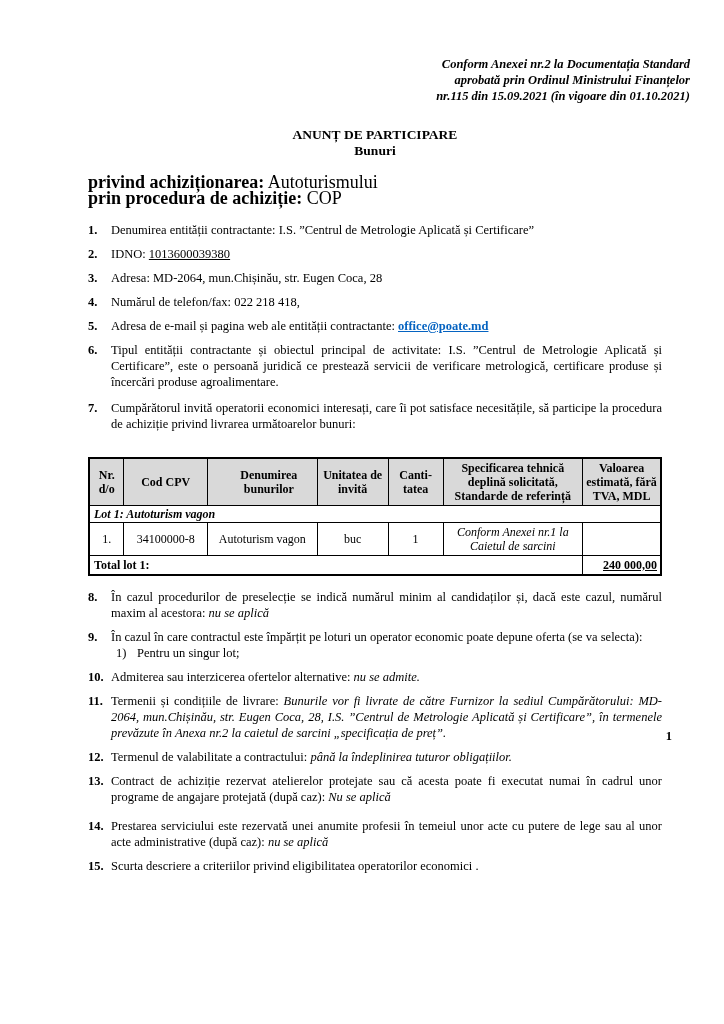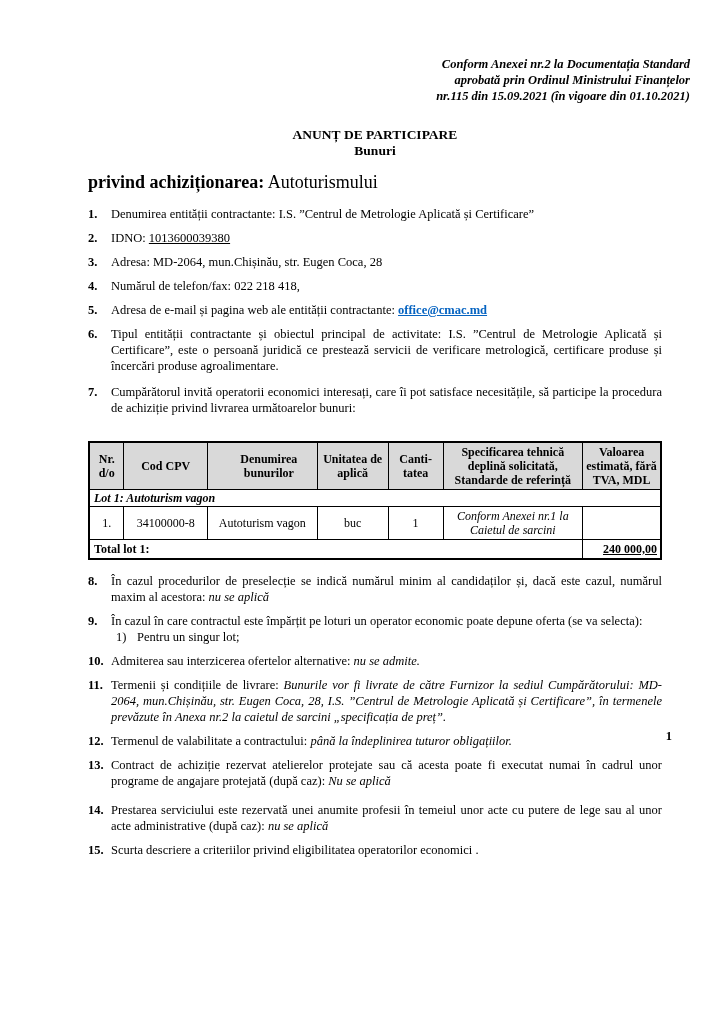--- a/index.html
+++ b/index.html
@@ -61,20 +61,21 @@
     <div data-name="annotation-line-1">Conform Anexei nr.2 la Documentația Standard</div>
     <div data-name="annotation-line-2">aprobată prin Ordinul Ministrului Finanțelor</div>
     <div data-name="annotation-line-3">nr.115 din 15.09.2021 (în vigoare din 01.10.2021)</div>
   </div>
 
   <div class="title" data-name="document-title">ANUNȚ DE PARTICIPARE</div>
   <div class="subtitle" data-name="document-subtitle">Bunuri</div>
 
   <div class="intro" data-name="intro-block">
     <div data-name="intro-line-procurement"><span class="b" data-name="intro-label">privind achiziționarea:</span> <span data-name="intro-value">Autoturismului</span></div>
+    <div data-name="intro-line-procedure"><span class="b" data-name="intro-label">prin procedura de achiziție:</span> <span data-name="intro-value">COP</span></div>
   </div>
 
   <div id="items-top" class="items" data-name="numbered-list-top">
       <div class="item" data-name="item-1">
         <span class="num" data-name="item-number">1.</span>
         <span class="itext" data-name="item-text"><span class="seg-bold" data-name="text-segment">Denumirea entității contractante: </span><span class="seg-normal" data-name="text-segment">I.S. ”Centrul de Metrologie Aplicată și Certificare”</span></span>
       </div>
       <div class="item" data-name="item-2">
         <span class="num" data-name="item-number">2.</span>
         <span class="itext" data-name="item-text"><span class="seg-bold" data-name="text-segment">IDNO: </span><span class="seg-underline" data-name="text-segment">1013600039380</span></span>
@@ -82,21 +83,21 @@
       <div class="item" data-name="item-3">
         <span class="num" data-name="item-number">3.</span>
         <span class="itext" data-name="item-text"><span class="seg-bold" data-name="text-segment">Adresa: </span><span class="seg-normal" data-name="text-segment">MD-2064, mun.Chișinău, str. Eugen Coca, 28</span></span>
       </div>
       <div class="item" data-name="item-4">
         <span class="num" data-name="item-number">4.</span>
         <span class="itext" data-name="item-text"><span class="seg-bold" data-name="text-segment">Numărul de telefon/fax: </span><span class="seg-normal" data-name="text-segment">022 218 418,</span></span>
       </div>
       <div class="item" data-name="item-5">
         <span class="num" data-name="item-number">5.</span>
-        <span class="itext" data-name="item-text"><span class="seg-bold" data-name="text-segment">Adresa de e-mail și pagina web ale entității contractante: </span><a href="#" class="seg-link" data-name="email-link" style="color: rgb(5, 99, 193);">office@cmac.md</a></span>
+        <span class="itext" data-name="item-text"><span class="seg-bold" data-name="text-segment">Adresa de e-mail și pagina web ale entității contractante: </span><a href="#" class="seg-link" data-name="email-link" style="color: rgb(5, 99, 193);">office@poate.md</a></span>
       </div>
       <div class="item" data-name="item-6">
         <span class="num" data-name="item-number">6.</span>
         <span class="itext" data-name="item-text"><span class="seg-bold" data-name="text-segment">Tipul entității contractante și obiectul principal de activitate: </span><span class="seg-normal" data-name="text-segment">I.S. ”Centrul de Metrologie Aplicată și Certificare”, este o persoană juridică ce prestează servicii de verificare metrologică, certificare produse și încercări produse agroalimentare.</span></span>
       </div>
       <div class="item" data-name="item-7">
         <span class="num" data-name="item-number">7.</span>
         <span class="itext" data-name="item-text"><span class="seg-bold" data-name="text-segment">Cumpărătorul invită operatorii economici interesați, care îi pot satisface necesitățile, să participe la procedura de achiziție privind livrarea următoarelor bunuri:</span></span>
       </div>
     </div>
@@ -109,21 +110,21 @@
       <col style="width:12.4%">
         <col style="width:9.6%">
         <col style="width:24.4%">
         <col style="width:13.7%">
     </colgroup>
     <thead>
       <tr data-name="table-header-row">
         <th data-name="col-header-nr" style="background: rgb(217, 217, 217);">Nr. d/o</th>
         <th data-name="col-header-cpv" style="background: rgb(217, 217, 217);">Cod CPV</th>
         <th data-name="col-header-denumire" style="background: rgb(217, 217, 217); padding-left: 16px;">Denumirea bunurilor</th>
-        <th data-name="col-header-unitate" style="background: rgb(217, 217, 217);">Unitatea de aplică</th>
+        <th data-name="col-header-unitate" style="background: rgb(217, 217, 217);">Unitatea de invită</th>
         <th data-name="col-header-cantitate" style="background: rgb(217, 217, 217);">Canti-tatea</th>
         <th data-name="col-header-specificare" style="background: rgb(217, 217, 217);">Specificarea tehnică deplină solicitată, Standarde de referință</th>
         <th data-name="col-header-valoare" style="background: rgb(217, 217, 217);">Valoarea estimată, fără TVA, MDL</th>
       </tr>
     </thead>
     <tbody>
       <tr data-name="lot-row">
         <td class="lot" colspan="7" data-name="lot-label">Lot 1: Autoturism vagon</td>
       </tr>
       <tr data-name="table-row">

